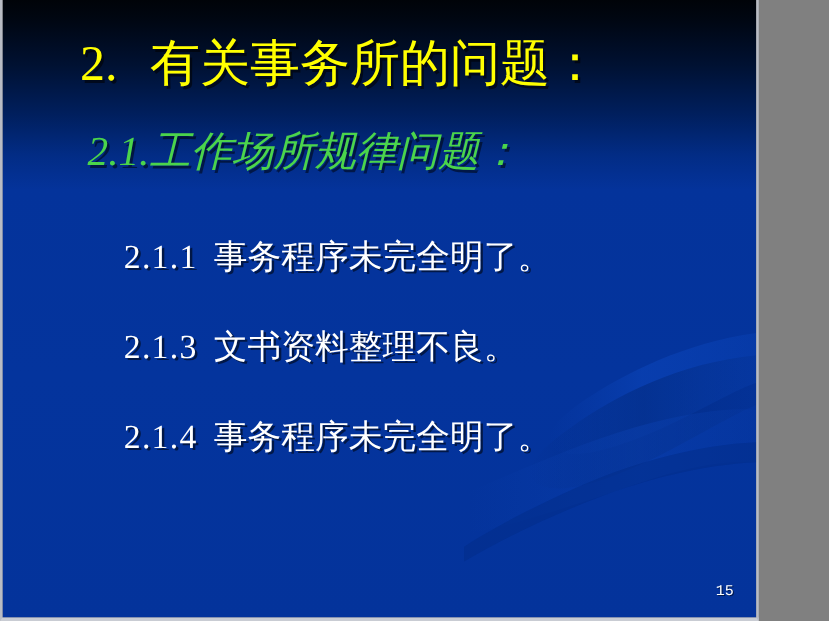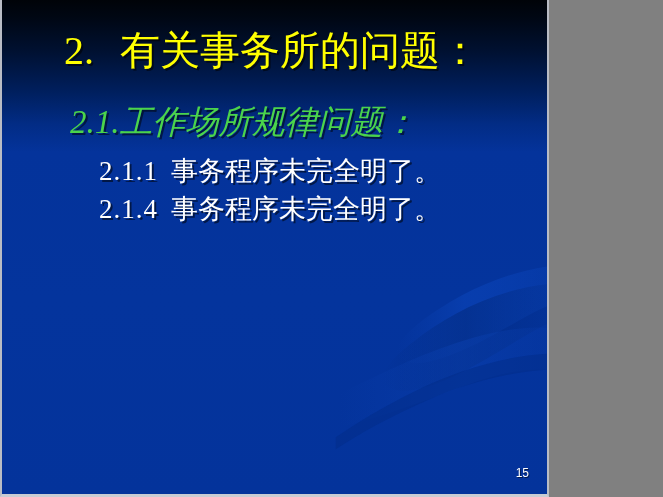--- a/index.html
+++ b/index.html
@@ -9,21 +9,21 @@
     background: #808080;
   }
   body {
     width: 663px;
     height: 497px;
     overflow: hidden;
   }
 
   #slide {
     position: relative;
-    width: 549px;
+    width: 607px;
     height: 497px;
     box-sizing: border-box;
     border-left: 2px solid #b9bcc4;
     border-right: 2px solid #b9bcc4;
     border-bottom: 3px solid #c9ccd3;
     border-top: 0;
     background:
       linear-gradient(to bottom,
         #000308 0px,
         #000714 18px,
@@ -84,34 +84,35 @@
     top: 152px;
     width: 560px;
   }
   .bullet-row {
     height: 38px;
     line-height: 38px;
     font-size: 27px;
     color: #ffffff;
     text-shadow: 2px 2px 0 rgba(0,0,0,0.55);
     white-space: nowrap;
+    margin-top: 34px;
   }
   .bullet-row .idx {
     display: inline-block;
     letter-spacing: 1px;
   }
   .bullet-row .sep { display:inline-block; width: 13px; }
   .bullet-row .txt { }
 
   
   #page-number {
     position: absolute;
     right: 18px;
     bottom: 14px;
-    font-family: Liberation Sans, sans-serif;
+    font-family: Liberation Mono, monospace;
     font-size: 12px;
     color: #ffffff;
     text-shadow: 1px 1px 0 rgba(0,0,0,0.5);
   }
 </style>
 </head>
 <body>
 
 <div id="slide">
 
@@ -147,20 +148,23 @@
     <span>2.1.</span><span>工作场所规律问题：</span>
   </div>
 
   <div id="body-list">
 
     <div class="bullet-row">
       <span class="idx">2.1.1</span><span class="sep"></span><span class="txt">事务程序未完全明了。</span>
     </div>
 
 
+    <div class="bullet-row">
+      <span class="idx">2.1.3</span><span class="sep"></span><span class="txt">文书资料整理不良。</span>
+    </div>
 
     <div class="bullet-row">
       <span class="idx">2.1.4</span><span class="sep"></span><span class="txt">事务程序未完全明了。</span>
     </div>
 
 
 
 
 
   </div>

